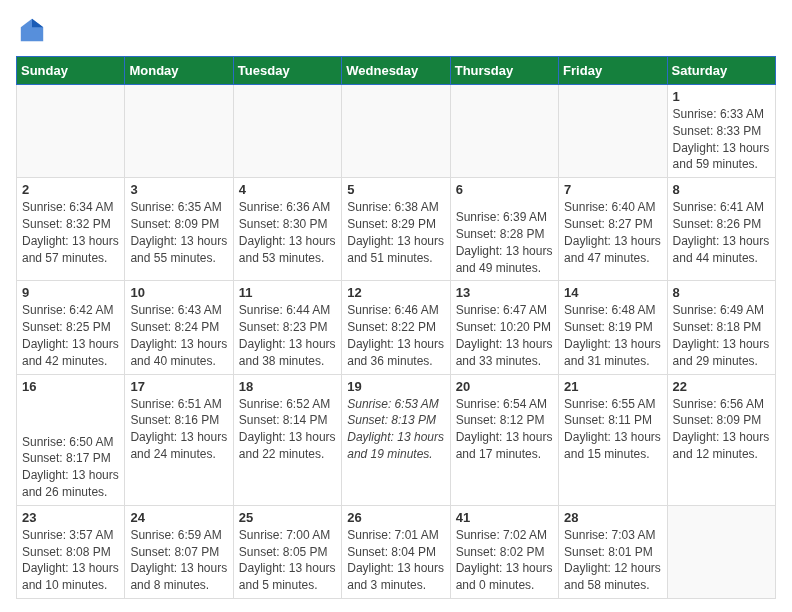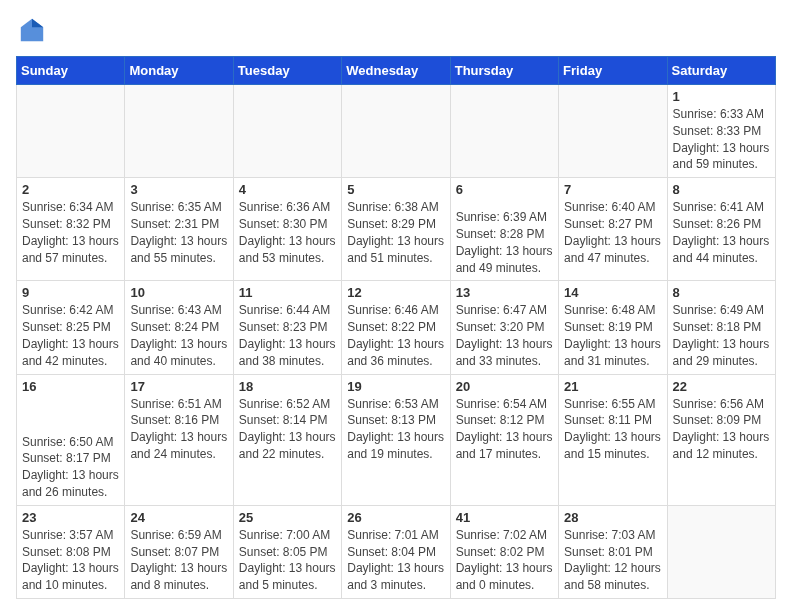--- a/index.html
+++ b/index.html
@@ -46,21 +46,21 @@
     .location-title {
       font-size: 16px;
       color: #555;
     }
     .calendar {
       width: 100%;
       border-collapse: collapse;
       border: 1px solid #ccc;
     }
     .calendar th {
-      background: #1d4ed8;
+      background: #15803d;
       color: #fff;
       font-size: 13px;
       padding: 6px 4px;
       text-align: left;
       border: 1px solid #2a6bc5;
     }
     .calendar td {
       width: 14.28%;
       vertical-align: top;
       padding: 4px 5px;
@@ -137,21 +137,21 @@
         <td>
           <span class="day-number">2</span>
           <div class="day-info" style="white-space: pre-line;">Sunrise: 6:34 AM
 Sunset: 8:32 PM
 Daylight: 13 hours
 and 57 minutes.</div>
         </td>
         <td>
           <span class="day-number">3</span>
           <div class="day-info" style="white-space: pre-line;">Sunrise: 6:35 AM
-Sunset: 2:31 PM
+Sunset: 8:09 PM
 Daylight: 13 hours
 and 55 minutes.</div>
         </td>
         <td>
           <span class="day-number">4</span>
           <div class="day-info" style="white-space: pre-line;">Sunrise: 6:36 AM
 Sunset: 8:30 PM
 Daylight: 13 hours
 and 53 minutes.</div>
         </td>
@@ -209,21 +209,21 @@
         <td>
           <span class="day-number">12</span>
           <div class="day-info" style="white-space: pre-line;">Sunrise: 6:46 AM
 Sunset: 8:22 PM
 Daylight: 13 hours
 and 36 minutes.</div>
         </td>
         <td>
           <span class="day-number">13</span>
           <div class="day-info" style="white-space: pre-line;">Sunrise: 6:47 AM
-Sunset: 3:20 PM
+Sunset: 10:20 PM
 Daylight: 13 hours
 and 33 minutes.</div>
         </td>
         <td>
           <span class="day-number">14</span>
           <div class="day-info" style="white-space: pre-line;">Sunrise: 6:48 AM
 Sunset: 8:19 PM
 Daylight: 13 hours
 and 31 minutes.</div>
         </td>
@@ -252,21 +252,21 @@
         </td>
         <td>
           <span class="day-number">18</span>
           <div class="day-info" style="white-space: pre-line;">Sunrise: 6:52 AM
 Sunset: 8:14 PM
 Daylight: 13 hours
 and 22 minutes.</div>
         </td>
         <td>
           <span class="day-number">19</span>
-          <div class="day-info" style="white-space: pre-line;">Sunrise: 6:53 AM
+          <div class="day-info" style="white-space: pre-line; font-style: italic;">Sunrise: 6:53 AM
 Sunset: 8:13 PM
 Daylight: 13 hours
 and 19 minutes.</div>
         </td>
         <td>
           <span class="day-number">20</span>
           <div class="day-info" style="white-space: pre-line;">Sunrise: 6:54 AM
 Sunset: 8:12 PM
 Daylight: 13 hours
 and 17 minutes.</div>

